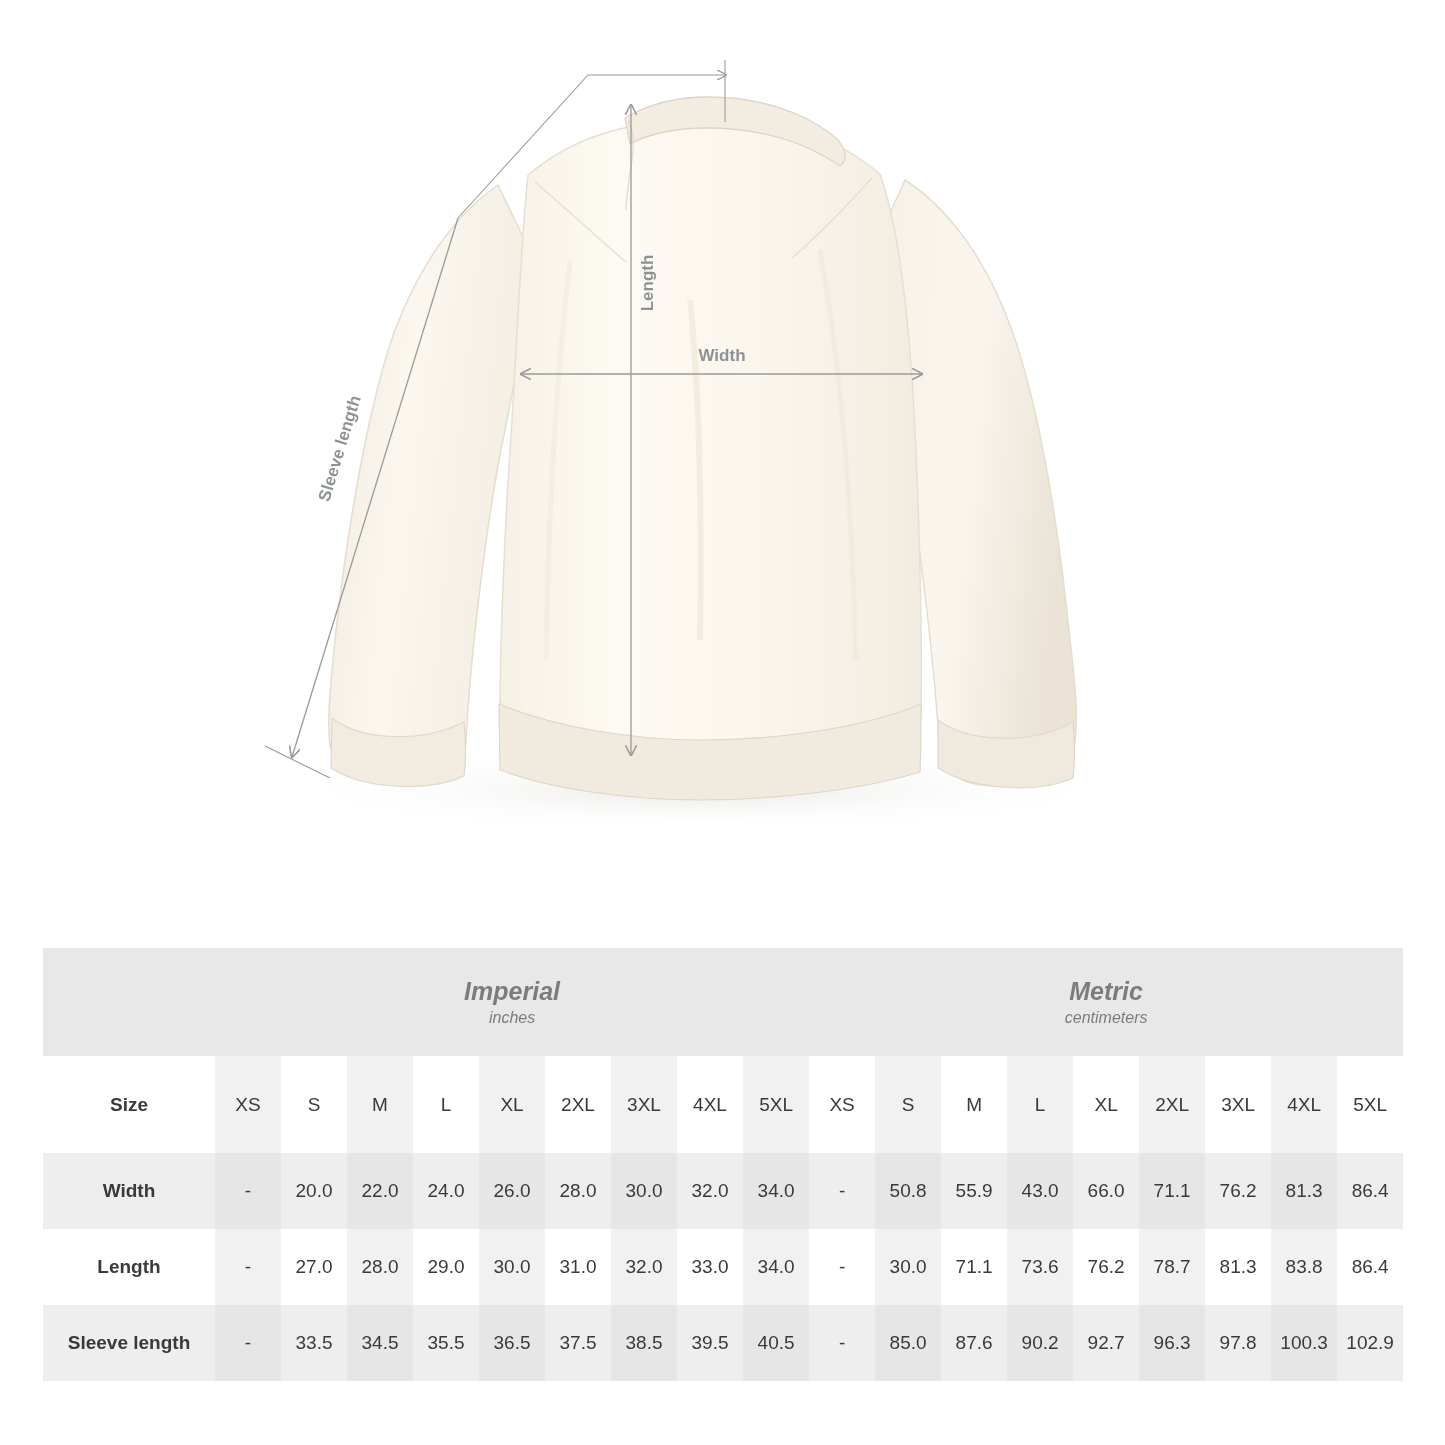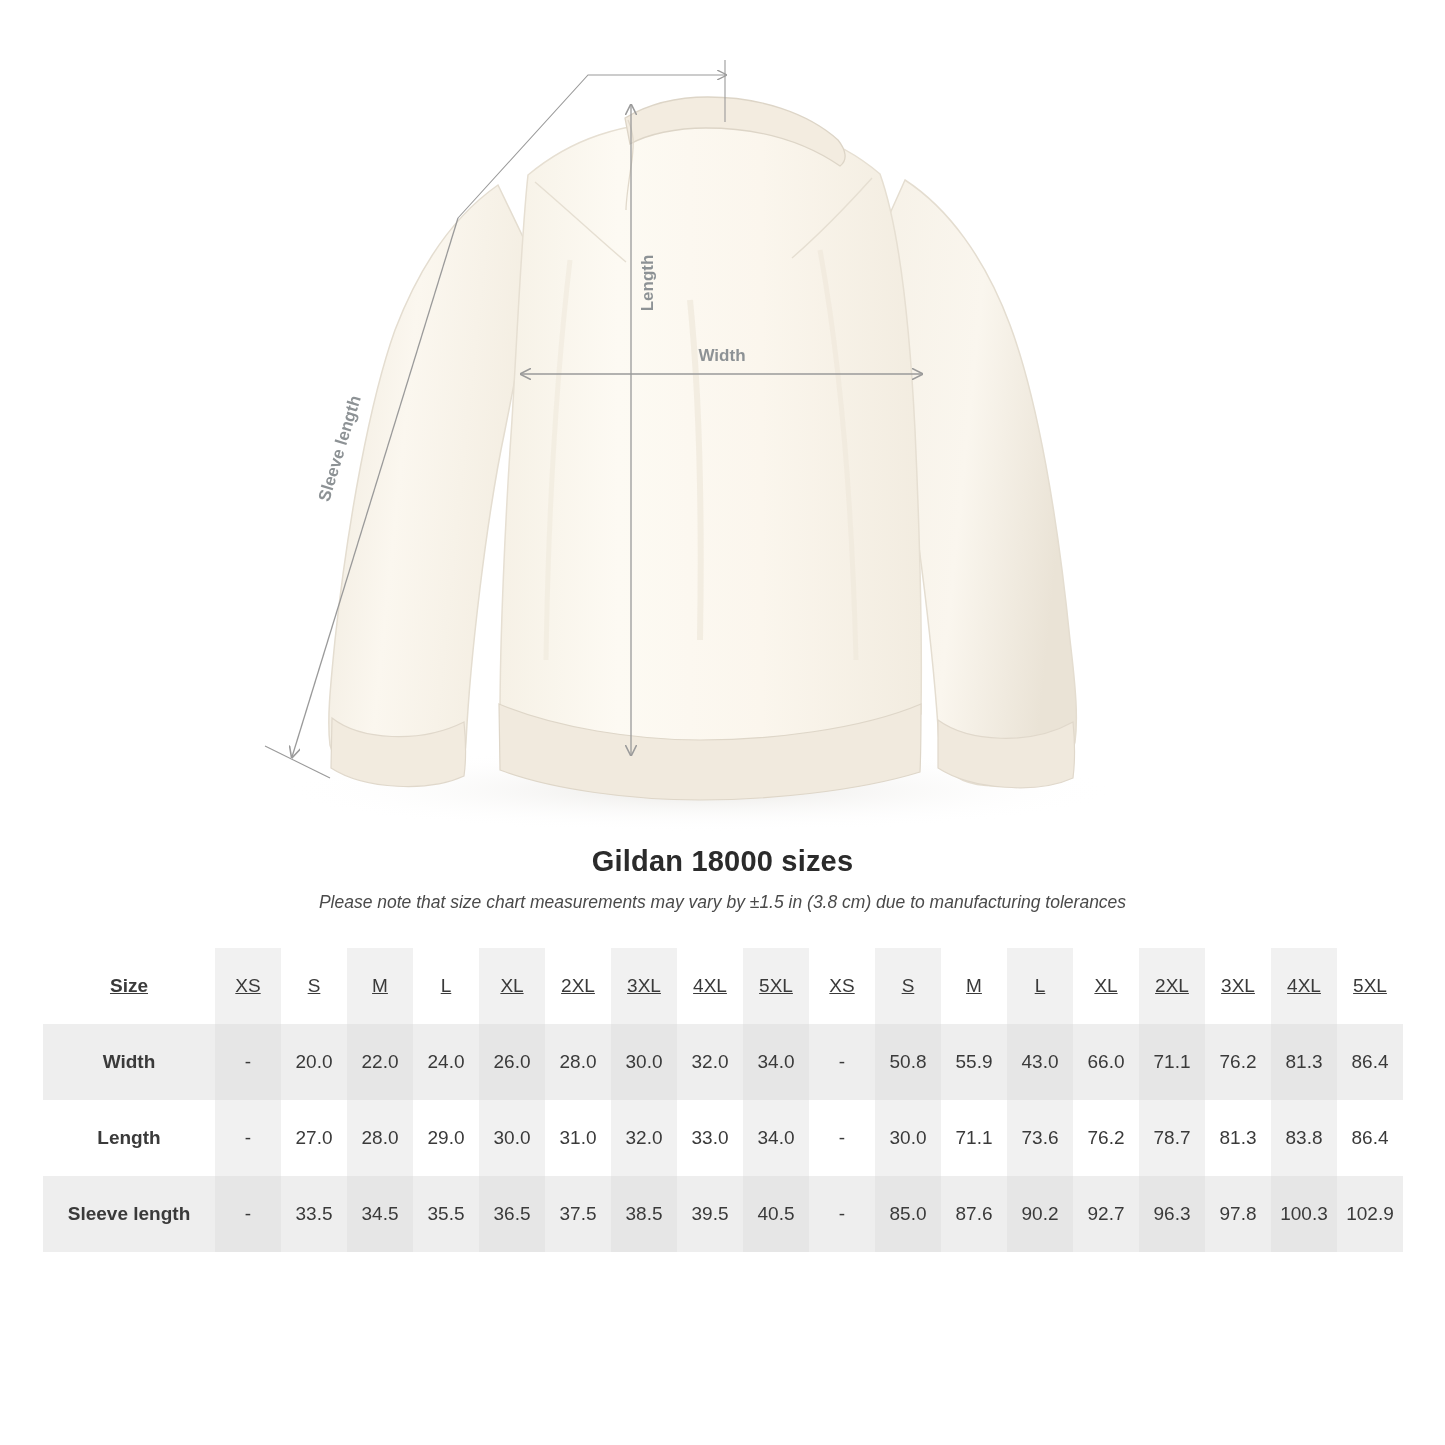--- a/index.html
+++ b/index.html
@@ -80,24 +80,23 @@
     line-height: 1.15;
   }
   .unit-sub {
     font-size: 16px;
     font-style: italic;
     color: #7a7d80;
     padding-top: 4px;
   }
 
   .row-head td {
-    height: 76px;
+    height: 97px;
     font-size: 19px;
     color: #3a3a3a;
-    text-decoration: underline;
   }
   .row-head td.label { font-weight: bold; font-size: 19px; }
   .row-data td {
     height: 76px;
     font-size: 19px;
     color: #3a3a3a;
   }
   .row-data td.label {
     font-weight: bold;
   }
@@ -223,24 +222,20 @@
 
       <rect x="636" y="238" width="26" height="90" fill="#ffffff" opacity="0.0"></rect>
       <text x="653" y="283" fill="#8d9295" font-size="17" font-weight="bold" font-family="Liberation Sans, sans-serif" transform="rotate(-90 653 283)" text-anchor="middle">Length</text>
 
       <text x="722" y="361" fill="#8d9295" font-size="17" font-weight="bold" font-family="Liberation Sans, sans-serif" text-anchor="middle">Width</text>
 
       <text x="345" y="450" fill="#8d9295" font-size="17" font-weight="bold" font-family="Liberation Sans, sans-serif" text-anchor="middle" transform="rotate(-73 345 450)">Sleeve length</text>
     </svg>
   </div>
 
-  <div class="title-block">
-    <div class="chart-title">Gildan 18000 sizes</div>
-    <div class="chart-note">Please note that size chart measurements may vary by ±1.5 in (3.8 cm) due to manufacturing tolerances</div>
-  </div>
 
   <div class="table-wrap">
     <table class="sizes">
       <colgroup>
         <col class="label-cell" style="width:172px">
         <col style="width:66px">
           <col style="width:66px">
           <col style="width:66px">
           <col style="width:66px">
         <col style="width:66px">
@@ -253,20 +248,31 @@
           <col style="width:66px">
           <col style="width:66px">
         <col style="width:66px">
           <col style="width:66px">
           <col style="width:66px">
           <col style="width:66px">
           <col style="width:66px">
       </colgroup>
 
       <tbody>
+          <tr class="unit-band">
+        <td></td>
+        <td colspan="9">
+          <div class="unit-name">Imperial</div>
+          <div class="unit-sub">inches</div>
+        </td>
+        <td colspan="9">
+          <div class="unit-name">Metric</div>
+          <div class="unit-sub">centimeters</div>
+        </td>
+      </tr>
 
       <tr class="row-head shade-a">
         <td class="label">Size</td>
         <td class="col-alt">XS</td>
         <td>S</td>
         <td class="col-alt">M</td>
         <td>L</td>
         <td class="col-alt">XL</td>
         <td>2XL</td>
         <td class="col-alt">3XL</td>

